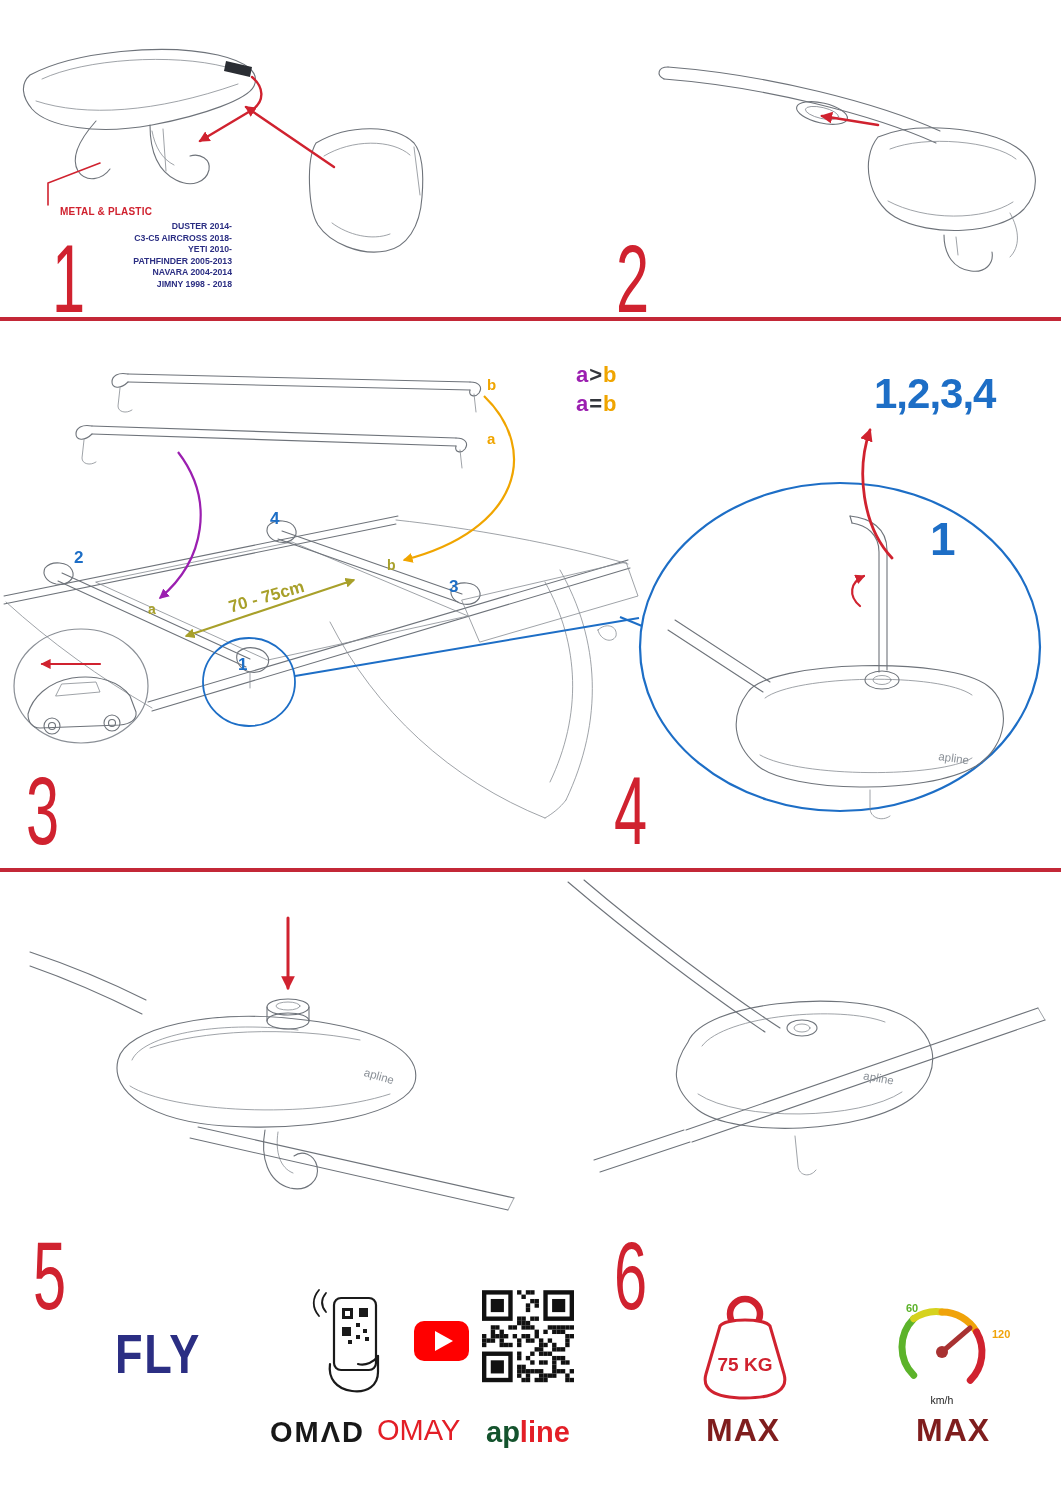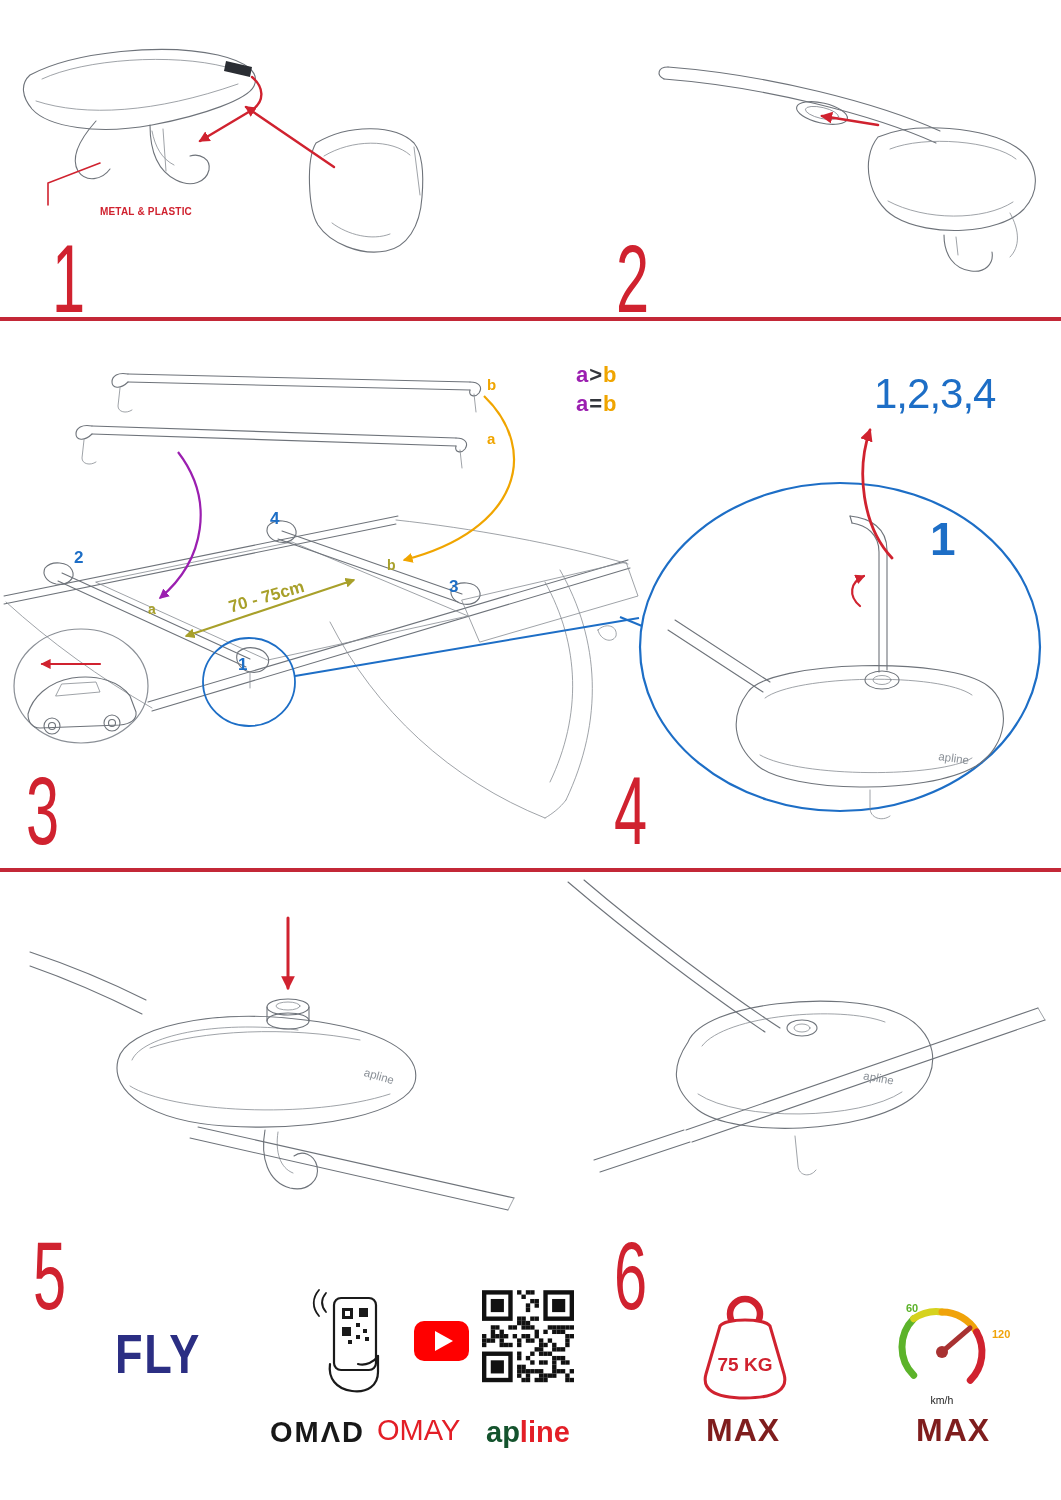--- a/index.html
+++ b/index.html
@@ -8,26 +8,26 @@
   #sheet{position:relative;width:1061px;height:1500px;background:#ffffff;overflow:hidden;margin:0 auto}
   .abs{position:absolute}
   svg{display:block;overflow:visible}
   svg text{font-family:"Liberation Sans",sans-serif}
   .line{stroke:#6e737a;stroke-width:1.1;fill:none;stroke-linecap:round;stroke-linejoin:round}
   .thin{stroke:#868b92;stroke-width:0.8;fill:none}
   .redln{stroke:#d0222f;fill:none;stroke-linecap:round}
   .divider{position:absolute;left:0;width:1061px;height:4px;background:#c32837}
   .bignum{position:absolute;color:#d0222f;font-size:96px;line-height:1;font-weight:400;
           transform:scaleX(0.62);transform-origin:0 0;white-space:nowrap}
-  .material{position:absolute;color:#d0222f;font-weight:700;font-size:10px;letter-spacing:.2px;text-align:center}
+  .material{position:absolute;color:#d0222f;font-weight:700;font-size:10px;letter-spacing:.2px;text-align:left}
   .models{position:absolute;color:#2b2e83;font-weight:600;font-size:8.7px;line-height:11.5px;text-align:right}
   .models span{display:block}
   .legend-row{position:absolute;font-size:22px;font-weight:700;letter-spacing:1px;white-space:nowrap}
   .lg-a{color:#9b1fb0}.lg-op{color:#33363c}.lg-b{color:#f0a500}
-  .seq{position:absolute;color:#1d6ec6;font-weight:400;font-size:42px;letter-spacing:-1px;white-space:nowrap}
+  .seq{position:absolute;color:#1d6ec6;font-weight:700;font-size:42px;letter-spacing:-1px;white-space:nowrap}
   .first{position:absolute;color:#1d6ec6;font-weight:700;font-size:46px}
   .fly{position:absolute;color:#2b2e83;font-size:55px;font-weight:600;letter-spacing:2px;
        transform:scaleX(0.82);transform-origin:0 0}
   .brandrow{position:absolute;font-size:29px;font-weight:700;white-space:nowrap}
   .bk{color:#181818}.rd{color:#e31e26}.gy{color:#14532d}
   .maxlbl{position:absolute;color:#7f1d1d;font-weight:700;font-size:32px;letter-spacing:1px}
   .t-blue{fill:#1d6ec6;font-weight:700;font-size:17px}
   .t-olive{fill:#a8a02a;font-weight:700;font-size:14px}
   .t-orange{fill:#f0a500;font-weight:700;font-size:15px}
   .t-dist{fill:#a8a02a;font-weight:700;font-size:17px}
@@ -71,20 +71,28 @@
       <path class="thin" d="M332,188 C348,200 372,206 390,199"></path>
       <path class="thin" d="M324,121 C352,104 392,104 410,120"></path>
       <path class="thin" d="M414,112 L420,160"></path>
     </g>
     <path class="redln" d="M334,132 L246,72" stroke-width="2.4" marker-end="url(#mr)"></path>
     <path class="redln" d="M252,42 C264,52 265,66 252,75 L200,106" stroke-width="2.4" marker-end="url(#mr)"></path>
     <path class="redln" d="M100,128 L48,148 L48,170" stroke-width="1.6"></path>
   </svg>
 
   <div class="material" style="left:60px;top:206px;width:172px">METAL &amp; PLASTIC</div>
+  <div class="models" style="left:60px;top:221px;width:172px">
+    <span>DUSTER 2014-</span>
+    <span>C3-C5 AIRCROSS 2018-</span>
+    <span>YETI 2010-</span>
+    <span>PATHFINDER 2005-2013</span>
+    <span>NAVARA 2004-2014</span>
+    <span>JIMNY 1998 - 2018</span>
+  </div>
   <div class="bignum" style="left:52px;top:231px">1</div>
 
   <svg class="abs" style="left:610px;top:45px" width="450" height="230" viewBox="0 0 450 230">
     <g class="line">
       <path d="M58,22 C160,30 268,58 330,86"></path>
       <path d="M54,34 C156,42 264,70 326,98"></path>
       <path d="M58,22 C48,22 46,30 54,34"></path>
       <ellipse cx="212" cy="68" rx="26" ry="10" transform="rotate(13 212 68)"></ellipse>
       <ellipse class="thin" cx="212" cy="68" rx="17" ry="5.5" transform="rotate(13 212 68)"></ellipse>
     </g>

